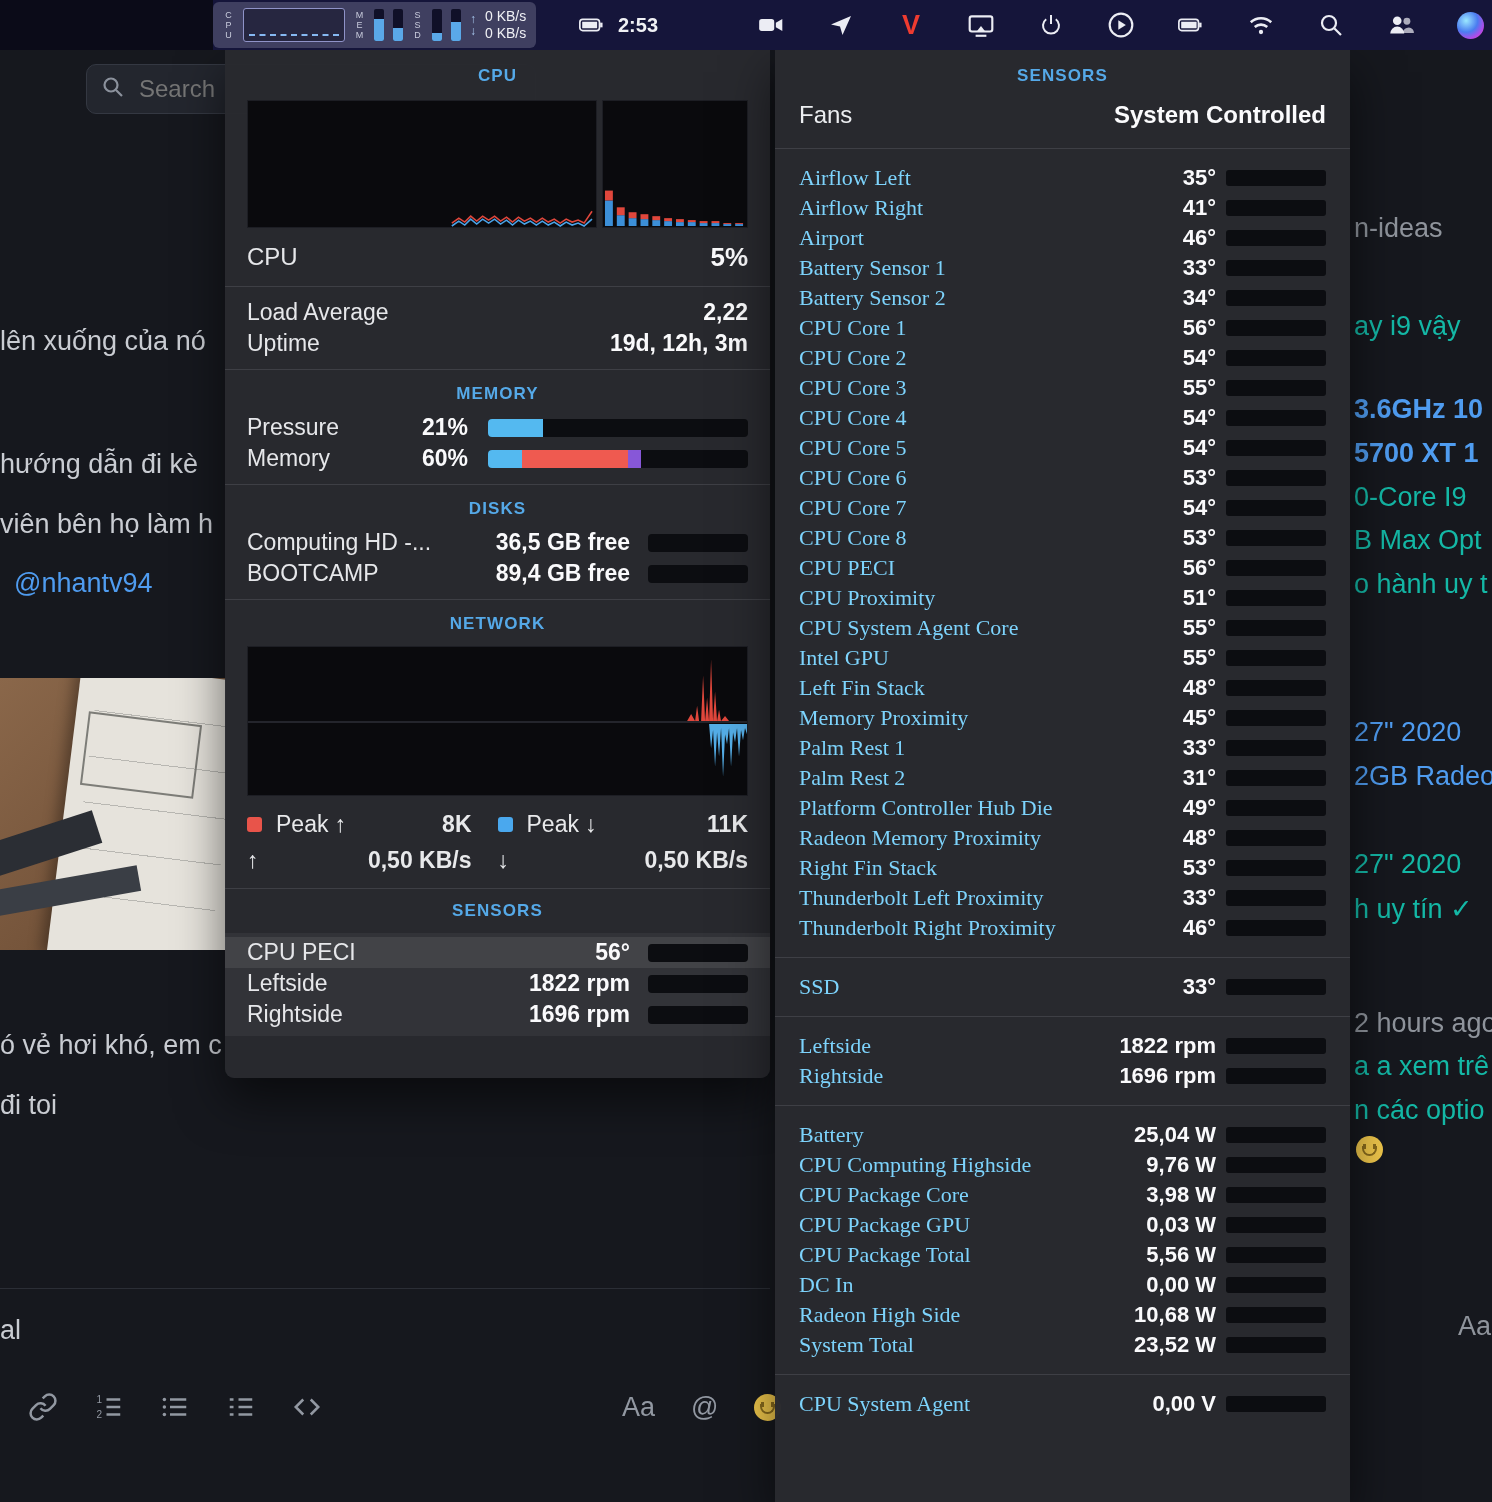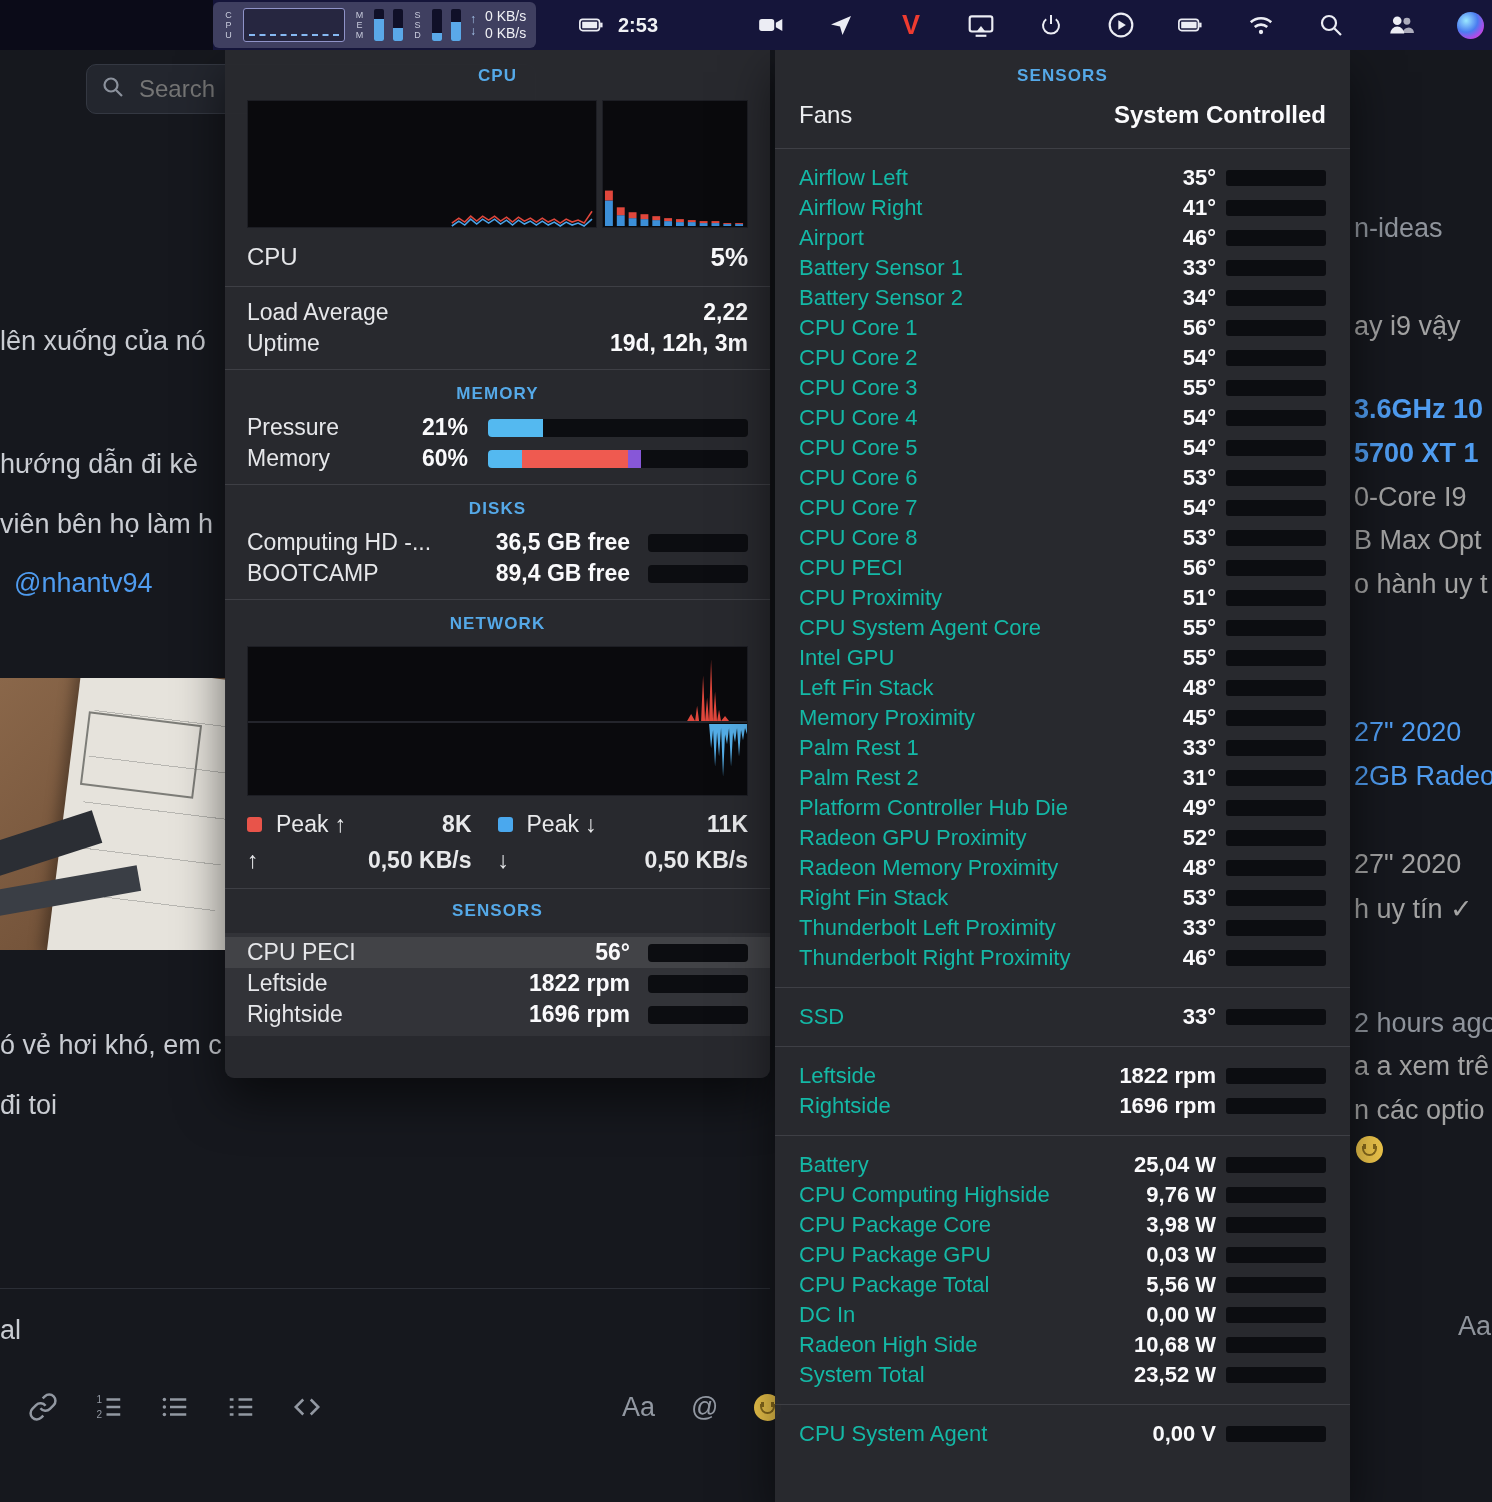--- a/index.html
+++ b/index.html
@@ -23,21 +23,21 @@
   .attachment .paper-lines{position:absolute;inset:26px 18px;background:
     repeating-linear-gradient(#e6e3dc 0 20px,#9a9a96 20px 21px,#e6e3dc 21px 46px);opacity:.6;}
   .attachment .sketch{position:absolute;left:84px;top:40px;width:110px;height:70px;border:2px solid #7d7d78;transform:rotate(7deg);}
   .attachment .frame1{position:absolute;left:-20px;top:150px;width:120px;height:34px;background:#2b2e34;transform:rotate(-18deg);}
   .attachment .frame2{position:absolute;left:-10px;top:200px;width:150px;height:26px;background:#3a3e45;transform:rotate(-10deg);}
   .editor-divider{position:absolute;left:0;top:1288px;width:770px;height:1px;background:#2b2e36;}
   .editor-toolbar{position:absolute;left:28px;top:1392px;display:flex;align-items:center;gap:36px;color:#9298a2;}
   .editor-toolbar svg{display:block;}
   .ed-right{position:absolute;left:622px;top:1392px;display:flex;align-items:center;gap:36px;color:#9298a2;font-size:27px;}
   .right-strip{position:absolute;left:1350px;top:16px;width:142px;height:1502px;overflow:hidden;z-index:2;}
-  .rl{position:absolute;left:4px;font-size:27px;white-space:nowrap;color:#a3a3a3;}
+  .rl{position:absolute;left:4px;font-size:27px;white-space:nowrap;color:#14b8a6;}
   .rl-gray{color:#8f949c;}
   .rl-blue{color:#4f9cf0;font-weight:bold;}
   .rl-bluen{color:#4f9cf0;}
   .smiley{position:absolute;width:27px;height:27px;border-radius:50%;background:#f2c94c;}
   .smiley i{position:absolute;left:6px;right:6px;bottom:7px;height:8px;border:2px solid #8a6c1d;border-top:none;border-radius:0 0 10px 10px;display:block;}
   .smiley em{position:absolute;top:8px;width:3px;height:5px;background:#8a6c1d;display:block;}
   .smiley em.l{left:7px}.smiley em.r{right:7px}
   
   .menubar{position:absolute;top:0;left:0;width:100%;height:50px;background:#15153a;z-index:30;}
   .mb-left-patch{position:absolute;left:0;top:0;width:213px;height:50px;background:#0b0b18;}
@@ -62,21 +62,21 @@
   .panel{position:absolute;top:50px;background:rgba(41,42,47,0.985);z-index:20;
     box-shadow:0 22px 48px rgba(0,0,0,.55);box-sizing:border-box;overflow:hidden;}
   .cpu-panel{left:225px;width:545px;height:1028px;border-radius:0 0 9px 9px;padding:0 22px;
     display:flex;flex-direction:column;}
   .sensors-panel{left:775px;width:575px;height:1452px;padding:0 24px;}
   .sec-title{color:#55a9e8;font-weight:bold;font-size:17px;letter-spacing:1.1px;text-align:center;padding:16px 0 8px;flex:none;}
   .divider{height:1px;background:#3e3f45;margin:12px -24px;flex:none;}
   .cpu-panel .divider{margin:10px -22px;}
   
   .prow{display:flex;align-items:center;height:30px;font-size:22px;}
-  .p-label{flex:1;color:#14b8a6;white-space:nowrap;overflow:hidden;}
+  .p-label{flex:1;color:#7dd3fc;white-space:nowrap;overflow:hidden;font-family:Liberation Serif, serif;}
   .p-value{width:120px;text-align:right;font-weight:bold;color:#fafafc;margin-right:10px;white-space:nowrap;flex:none;}
   .bar{width:100px;height:16px;background:#0c0d11;border-radius:3px;overflow:hidden;flex:none;}
   .bar-fill{height:100%;background:#67c0f2;border-radius:3px;}
   .fans-row{display:flex;align-items:center;height:42px;font-size:24px;}
   .fans-label{flex:1;color:#eceef1;}
   .fans-value{font-weight:bold;color:#fbfbfd;}
   .group{padding:2px 0;}
   
   .lrow{display:flex;align-items:center;height:31px;font-size:23px;flex:none;}
   .lrow .lbl{color:#e6e7ea;white-space:nowrap;}
@@ -619,25 +619,20 @@
         <span class="p-value">31°</span>
         <span class="bar"><span class="bar-fill" style="width: 10%;"></span></span>
       </div>
 
       <div class="prow">
         <span class="p-label">Platform Controller Hub Die</span>
         <span class="p-value">49°</span>
         <span class="bar"><span class="bar-fill" style="width: 33%;"></span></span>
       </div>
 
-      <div class="prow">
-        <span class="p-label">Radeon GPU Proximity</span>
-        <span class="p-value">52°</span>
-        <span class="bar"><span class="bar-fill" style="width: 24%;"></span></span>
-      </div>
 
       <div class="prow">
         <span class="p-label">Radeon Memory Proximity</span>
         <span class="p-value">48°</span>
         <span class="bar"><span class="bar-fill" style="width: 18%;"></span></span>
       </div>
 
       <div class="prow">
         <span class="p-label">Right Fin Stack</span>
         <span class="p-value">53°</span>

